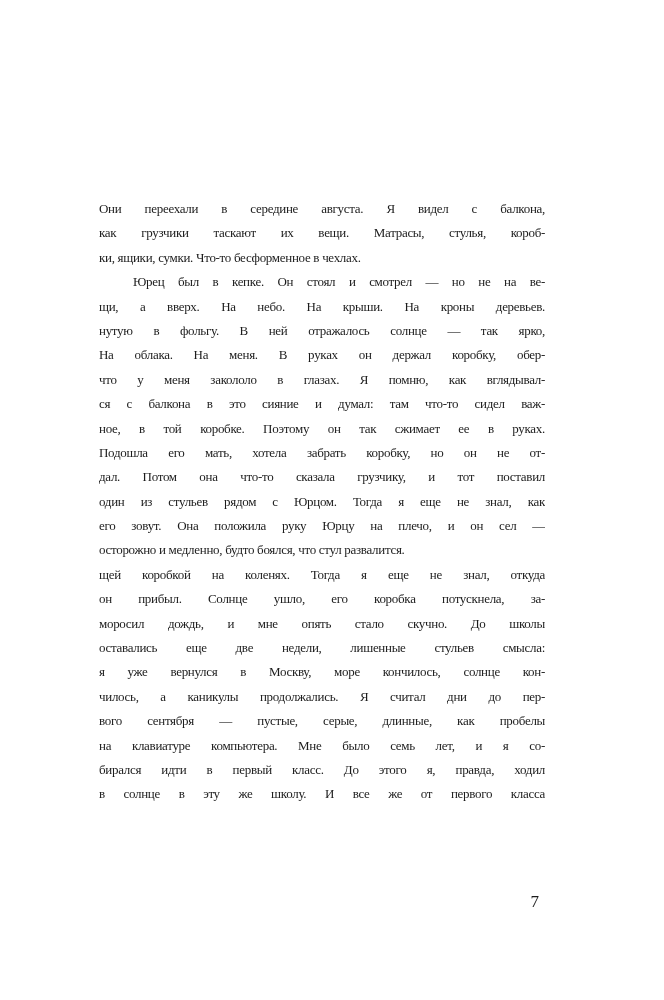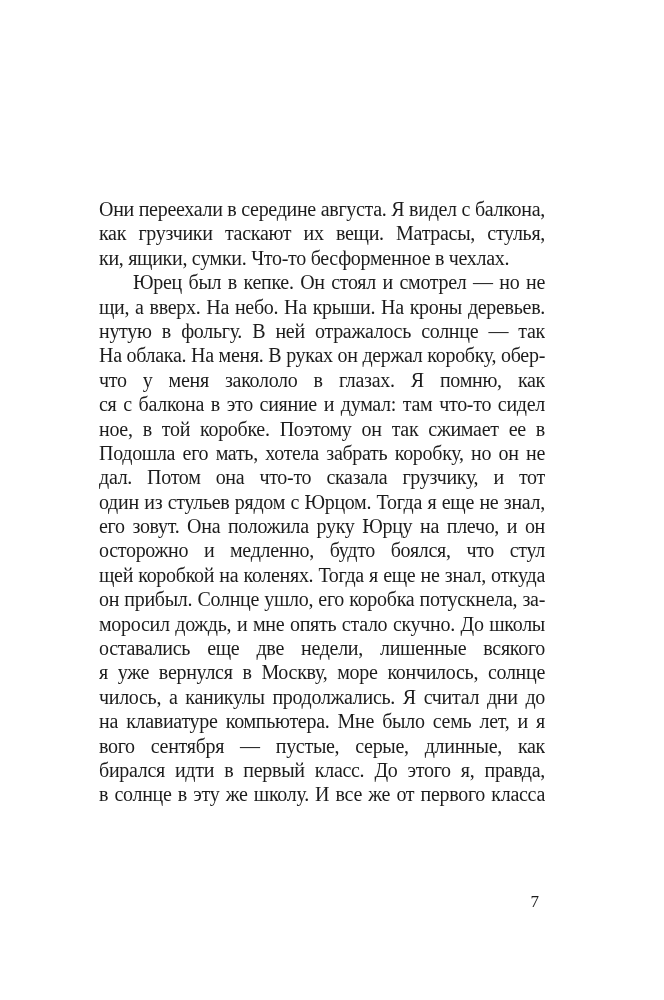--- a/index.html
+++ b/index.html
@@ -15,21 +15,21 @@
     height: 1000px;
     background: #ffffff;
     overflow: hidden;
   }
   .text-block {
     position: absolute;
     left: 99px;
     top: 197px;
     width: 446px;
     color: #1c1c1c;
-    font-size: 20px;
+    font-size: 13px;
     line-height: 24.4px;
     letter-spacing: -0.3px;
   }
   .line {
     text-align: justify;
     text-align-last: justify;
     white-space: normal;
     height: 24.4px;
     overflow: hidden;
   }
@@ -67,22 +67,22 @@
       <div class="line">ся с балкона в это сияние и думал: там что-то сидел важ-</div>
       <div class="line">ное, в той коробке. Поэтому он так сжимает ее в руках.</div>
       <div class="line">Подошла его мать, хотела забрать коробку, но он не от-</div>
       <div class="line">дал. Потом она что-то сказала грузчику, и тот поставил</div>
       <div class="line">один из стульев рядом с Юрцом. Тогда я еще не знал, как</div>
       <div class="line">его зовут. Она положила руку Юрцу на плечо, и он сел —</div>
       <div class="line para-end">осторожно и медленно, будто боялся, что стул развалится.</div>
       <div class="line">щей коробкой на коленях. Тогда я еще не знал, откуда</div>
       <div class="line">он прибыл. Солнце ушло, его коробка потускнела, за-</div>
       <div class="line">моросил дождь, и мне опять стало скучно. До школы</div>
-      <div class="line">оставались еще две недели, лишенные всякого смысла:</div>
+      <div class="line">оставались еще две недели, лишенные стульев смысла:</div>
       <div class="line">я уже вернулся в Москву, море кончилось, солнце кон-</div>
       <div class="line">чилось, а каникулы продолжались. Я считал дни до пер-</div>
+      <div class="line">вого сентября — пустые, серые, длинные, как пробелы</div>
       <div class="line">на клавиатуре компьютера. Мне было семь лет, и я со-</div>
-      <div class="line">вого сентября — пустые, серые, длинные, как пробелы</div>
       <div class="line">бирался идти в первый класс. До этого я, правда, ходил</div>
       <div class="line">в солнце в эту же школу. И все же от первого класса</div>
     </div>
   <div class="page-number">7</div>
 </div>
 
 </body></html>

